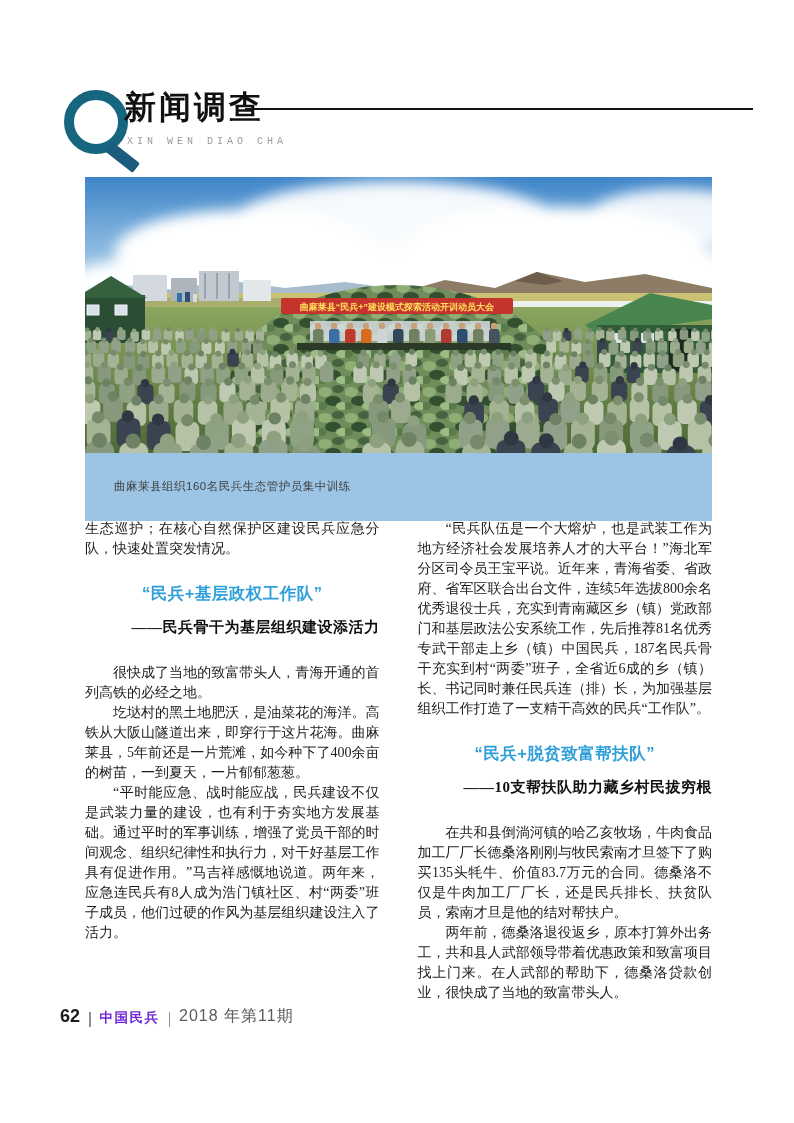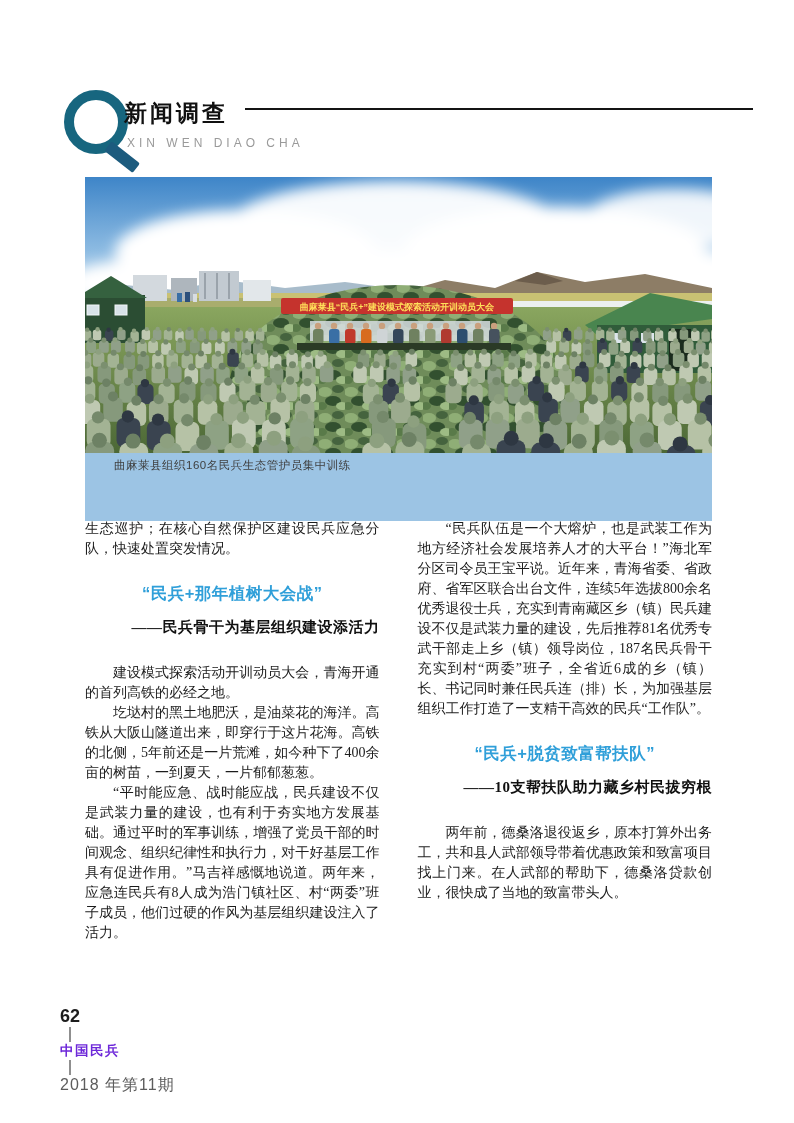--- a/index.html
+++ b/index.html
@@ -3,39 +3,39 @@
 <meta charset="utf-8">
 <style>
   html,body{margin:0;padding:0;background:#e9e9e9;}
   .page{position:relative;width:794px;height:1123px;margin:0 auto;background:#ffffff;
         font-family:"Liberation Serif",serif;color:#1c1c1c;overflow:hidden;}
 
   
   .magnifier{position:absolute;left:64px;top:90px;width:75px;height:78px;}
   .magnifier .lens{position:absolute;left:0;top:0;width:44px;height:44px;border:10px solid #17667f;border-radius:50%;}
   .magnifier .handle{position:absolute;left:44px;top:50px;width:36px;height:12px;background:#1c5b7e;border-radius:2px;transform:rotate(38deg);transform-origin:0 50%;}
-  .h-title{position:absolute;left:124px;top:98px;font-family:"Liberation Sans",sans-serif;font-weight:bold;font-size:23px;letter-spacing:3px;color:#101010;}
-  .h-pinyin{position:absolute;left:127px;top:136px;font-family:Liberation Sans, sans-serif;font-size:12px;letter-spacing:4px;color:#9a9a9a;}
+  .h-title{position:absolute;left:124px;top:86px;font-family:"Liberation Sans",sans-serif;font-weight:bold;font-size:32px;letter-spacing:3px;color:#101010;}
+  .h-pinyin{position:absolute;left:127px;top:136px;font-family:Liberation Mono, monospace;font-size:10px;letter-spacing:4px;color:#9a9a9a;}
   .h-rule{position:absolute;left:245px;top:108px;width:508px;height:2px;background:#141414;}
 
   
   .photo{position:absolute;left:85px;top:177px;width:627px;height:344px;margin:0;overflow:hidden;background:#9cc4e4;}
-  .caption{position:absolute;left:114px;top:458px;font-family:"Liberation Sans",sans-serif;font-size:11.5px;color:#3f3f3f;letter-spacing:0.5px;}
+  .caption{position:absolute;left:114px;top:479px;font-family:"Liberation Sans",sans-serif;font-size:11.5px;color:#3f3f3f;letter-spacing:0.5px;}
 
   
   .columns{position:absolute;left:85px;top:519px;width:627px;display:grid;grid-template-columns:1fr 1fr;column-gap:38px;
            font-size:14px;line-height:20px;text-align:justify;}
   .columns p{margin:0;text-indent:2em;}
   .columns p.no-indent{text-indent:0;}
   .sec-head{text-align:center;margin:24px 0 26px;}
   .sec-title{font-family:"Liberation Sans",sans-serif;font-weight:bold;font-size:16.5px;color:#2f9fd9;letter-spacing:0.5px;}
   .sec-sub{margin-top:14px;font-weight:bold;font-size:15px;color:#101010;letter-spacing:0.5px;text-align:right;}
 
   
-  .footer{position:absolute;left:60px;top:1006px;display:flex;align-items:flex-start;flex-direction:column;}
+  .footer{position:absolute;left:60px;top:1006px;display:flex;align-items:flex-end;}
   .footer .pg{font-family:"Liberation Sans",sans-serif;font-size:18px;font-weight:bold;color:#1d1d1d;}
   .footer .sep{width:1.5px;height:15px;background:#8f8f8f;margin:0 9px;}
   .footer .mag{font-size:13.5px;color:#6d28d9;letter-spacing:1.5px;font-weight:bold;}
   .footer .issue{font-family:"Liberation Sans",sans-serif;font-size:16px;color:#5c5c5c;letter-spacing:1px;}
 </style>
 </head>
 <body>
 
 <div class="page">
 
@@ -606,33 +606,34 @@
         </g>
     </svg>
   </figure>
 
   <div class="caption">曲麻莱县组织160名民兵生态管护员集中训练</div>
 
   <div class="columns">
     <div class="col">
       <p class="no-indent">生态巡护；在核心自然保护区建设民兵应急分队，快速处置突发情况。</p>
       <div class="sec-head">
-        <div class="sec-title">“民兵+那年植树大会战”</div>
+        <div class="sec-title">“民兵+基层政权工作队”</div>
         <div class="sec-sub">——民兵骨干为基层组织建设添活力</div>
       </div>
-      <p>建设模式探索活动开训动员大会，青海开通的首列高铁的必经之地。</p>
-      <p>圪垯村的黑土地肥沃，是油菜花的海洋。高铁从大阪山隧道出来，即穿行于这片花海。高铁的北侧，5年前还是一片荒滩，如今种下了400余亩的树苗，一到夏天，一片郁郁葱葱。</p>
+      <p>很快成了当地的致富带头人，青海开通的首列高铁的必经之地。</p>
+      <p>圪垯村的黑土地肥沃，是油菜花的海洋。高铁从大阪山隧道出来，即穿行于这片花海。曲麻莱县，5年前还是一片荒滩，如今种下了400余亩的树苗，一到夏天，一片郁郁葱葱。</p>
       <p>“平时能应急、战时能应战，民兵建设不仅是武装力量的建设，也有利于夯实地方发展基础。通过平时的军事训练，增强了党员干部的时间观念、组织纪律性和执行力，对干好基层工作具有促进作用。”马吉祥感慨地说道。两年来，应急连民兵有8人成为浩门镇社区、村“两委”班子成员，他们过硬的作风为基层组织建设注入了活力。</p>
     </div>
     <div class="col">
-      <p>“民兵队伍是一个大熔炉，也是武装工作为地方经济社会发展培养人才的大平台！”海北军分区司令员王宝平说。近年来，青海省委、省政府、省军区联合出台文件，连续5年选拔800余名优秀退役士兵，充实到青南藏区乡（镇）民兵建设不仅是武装力量的建设，先后推荐81名优秀专武干部走上乡（镇）领导岗位，187名民兵骨干充实到村“两委”班子，全省近6成的乡（镇）长、书记同时兼任民兵连（排）长，为加强基层组织工作打造了一支精干高效的民兵“工作队”。</p>
+      <p>“民兵队伍是一个大熔炉，也是武装工作为地方经济社会发展培养人才的大平台！”海北军分区司令员王宝平说。近年来，青海省委、省政府、省军区联合出台文件，连续5年选拔800余名优秀退役士兵，充实到青南藏区乡（镇）党政部门和基层政法公安系统工作，先后推荐81名优秀专武干部走上乡（镇）中国民兵，187名民兵骨干充实到村“两委”班子，全省近6成的乡（镇）长、书记同时兼任民兵连（排）长，为加强基层组织工作打造了一支精干高效的民兵“工作队”。</p>
       <div class="sec-head">
         <div class="sec-title">“民兵+脱贫致富帮扶队”</div>
         <div class="sec-sub">——10支帮扶队助力藏乡村民拔穷根</div>
       </div>
+      <p>在共和县倒淌河镇的哈乙亥牧场，牛肉食品加工厂厂长德桑洛刚刚与牧民索南才旦签下了购买135头牦牛、价值83.7万元的合同。德桑洛不仅是牛肉加工厂厂长，还是民兵排长、扶贫队员，索南才旦是他的结对帮扶户。</p>
       <p>两年前，德桑洛退役返乡，原本打算外出务工，共和县人武部领导带着优惠政策和致富项目找上门来。在人武部的帮助下，德桑洛贷款创业，很快成了当地的致富带头人。</p>
     </div>
   </div>
 
   <div class="footer">
     <span class="pg">62</span>
     <span class="sep"></span>
     <span class="mag">中国民兵</span>
     <span class="sep"></span>
     <span class="issue">2018 年第11期</span>

